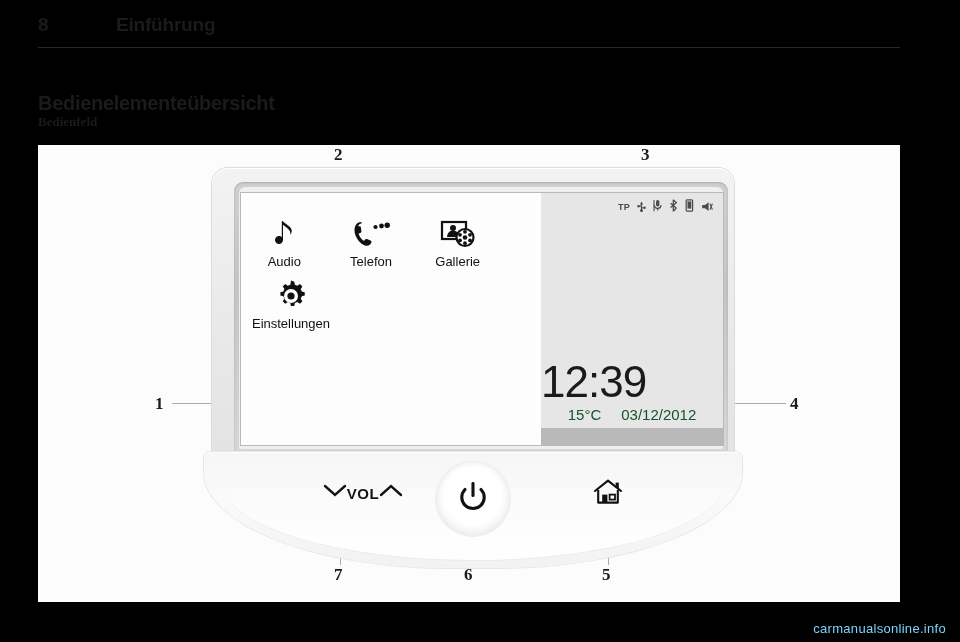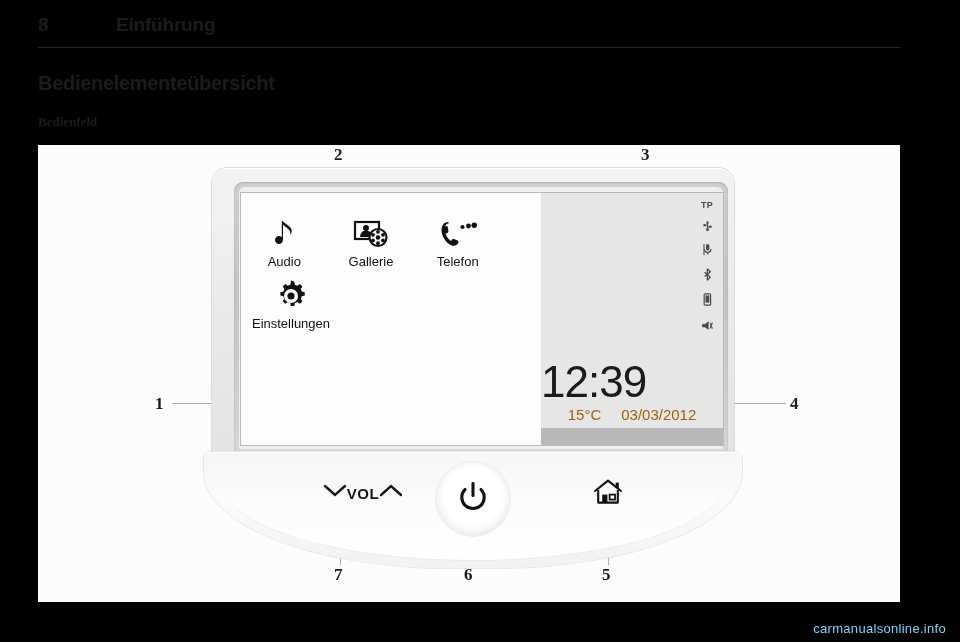--- a/index.html
+++ b/index.html
@@ -46,21 +46,21 @@
   }
   .header-rule {
     position: absolute;
     left: 38px; top: 47px;
     width: 862px; height: 1px;
     background: #2b2727;
   }
 
   .h1 {
     position: absolute;
-    left: 38px; top: 72px;
+    left: 38px; top: 92px;
     font-size: 20px;
     font-weight: bold;
     color: #1c1a1a;
     letter-spacing: -0.3px;
   }
   .h2 {
     position: absolute;
     left: 38px; top: 114px;
     font-size: 13px;
     font-weight: bold;
@@ -150,21 +150,20 @@
   }
 
   
   .statusbar {
     position: absolute;
     right: 10px; top: 7px;
     display: flex;
     align-items: center;
     gap: 7px;
     height: 14px;
-    flex-direction: column;
   }
   .statusbar .si { display: block; }
   .tp-text {
     font-size: 9px;
     font-weight: bold;
     color: #4b4b4b;
     letter-spacing: 0.2px;
     line-height: 10px;
   }
 
@@ -176,21 +175,21 @@
   .clock-time {
     font-size: 44px;
     color: #1a1a1a;
     line-height: 44px;
     letter-spacing: -1px;
     font-family: "Liberation Sans", sans-serif;
   }
   .clock-sub {
     margin-top: 2px;
     font-size: 15px;
-    color: #a16207;
+    color: #14532d;
     display: flex;
     justify-content: center;
     gap: 20px;
   }
   .screen-right .footer-bar {
     position: absolute;
     left: 0; right: 0; bottom: 0;
     height: 17px;
     background: #b9b9b9;
   }
@@ -325,20 +324,32 @@
               <div class="menu-row">
 
                 <div class="menu-item">
                   <div class="glyph">
                     <svg width="26" height="32" viewBox="0 0 26 32" aria-hidden="true">
                       <path d="M12 3 L12 22 C12 24.2 10.2 26 8 26 C5.8 26 4 24.2 4 22 C4 19.8 5.8 18 8 18 C9.1 18 10.1 18.45 10.8 19.15 L10.8 3.6 C10.8 3.2 11.1 2.9 11.5 2.9 C11.7 2.9 11.9 3 12 3 Z" fill="#111"></path>
                       <path d="M11.6 2.9 C14 5.6 18.6 7.6 20.1 10.6 C21.3 13 20.6 15.4 19.3 17 C19.9 13.6 18.4 11.3 11.6 6.6 Z" fill="#111"></path>
                     </svg>
                   </div>
                   <div class="mlabel">Audio</div>
+                </div>
+
+                <div class="menu-item">
+                  <div class="glyph">
+                    <svg width="38" height="30" viewBox="0 0 38 30" aria-hidden="true">
+                      <path d="M9.5 3 C5 3 2.5 6.4 2.5 11.2 C2.5 17.6 7.6 24.4 12.8 26.4 C15.8 27.6 18.6 26.2 19.4 23.6 C19.7 22.6 19.3 22 18.4 21.6 L15 20.1 C14.2 19.7 13.5 19.9 13 20.6 L12 22 C9.3 20.3 7.4 17.6 6.6 14.6 L8.3 14 C9.1 13.7 9.5 13.1 9.4 12.3 L8.9 8.6 C8.8 7.7 8.3 7.2 7.3 7.2 L6.2 7.2 C6.7 5.4 7.9 4.4 9.5 4.4 Z" fill="#111"></path>
+                      <circle cx="23.5" cy="8" r="2.1" fill="#111"></circle>
+                      <circle cx="29.5" cy="7" r="2.4" fill="#111"></circle>
+                      <circle cx="35.2" cy="6.3" r="2.7" fill="#111"></circle>
+                    </svg>
+                  </div>
+                  <div class="mlabel">Telefon</div>
                 </div>
 
                 <div class="menu-item">
                   <div class="glyph">
                     <svg width="36" height="32" viewBox="0 0 36 32" aria-hidden="true">
                       <rect x="2" y="4" width="24" height="17" fill="none" stroke="#111" stroke-width="2.2"></rect>
                       <circle cx="13" cy="10" r="3" fill="#111"></circle>
                       <path d="M7 19 C7.5 14.6 10 12.6 13 12.6 C16 12.6 18.5 14.6 19 19 Z" fill="#111"></path>
                       <circle cx="25" cy="19.5" r="8.5" fill="#fff" stroke="#111" stroke-width="2.2"></circle>
                       <circle cx="25" cy="19.5" r="2.3" fill="#111"></circle>
@@ -346,32 +357,20 @@
                       <circle cx="25" cy="25.2" r="1.9" fill="#111"></circle>
                       <circle cx="20" cy="16.8" r="1.9" fill="#111"></circle>
                       <circle cx="30" cy="16.8" r="1.9" fill="#111"></circle>
                       <circle cx="20" cy="22.4" r="1.9" fill="#111"></circle>
                       <circle cx="30" cy="22.4" r="1.9" fill="#111"></circle>
                     </svg>
                   </div>
                   <div class="mlabel">Gallerie</div>
                 </div>
 
-                <div class="menu-item">
-                  <div class="glyph">
-                    <svg width="38" height="30" viewBox="0 0 38 30" aria-hidden="true">
-                      <path d="M9.5 3 C5 3 2.5 6.4 2.5 11.2 C2.5 17.6 7.6 24.4 12.8 26.4 C15.8 27.6 18.6 26.2 19.4 23.6 C19.7 22.6 19.3 22 18.4 21.6 L15 20.1 C14.2 19.7 13.5 19.9 13 20.6 L12 22 C9.3 20.3 7.4 17.6 6.6 14.6 L8.3 14 C9.1 13.7 9.5 13.1 9.4 12.3 L8.9 8.6 C8.8 7.7 8.3 7.2 7.3 7.2 L6.2 7.2 C6.7 5.4 7.9 4.4 9.5 4.4 Z" fill="#111"></path>
-                      <circle cx="23.5" cy="8" r="2.1" fill="#111"></circle>
-                      <circle cx="29.5" cy="7" r="2.4" fill="#111"></circle>
-                      <circle cx="35.2" cy="6.3" r="2.7" fill="#111"></circle>
-                    </svg>
-                  </div>
-                  <div class="mlabel">Telefon</div>
-                </div>
-
               </div>
 
               <div class="menu-row">
 
 
                 <div class="menu-item">
                   <div class="glyph">
                     <svg width="34" height="34" viewBox="0 0 34 34" aria-hidden="true">
                       <path d="M17 1.6 l3.3 1.1 .55 3.0 a11.6 11.6 0 0 1 2.5 1.05 l2.6-1.7 2.45 2.45 -1.7 2.6 a11.6 11.6 0 0 1 1.05 2.5 l3.0 .55 0 3.46 -3.0 .55 a11.6 11.6 0 0 1 -1.05 2.5 l1.7 2.6 -2.45 2.45 -2.6-1.7 a11.6 11.6 0 0 1 -2.5 1.05 l-.55 3.0 -3.46 0 -.55-3.0 a11.6 11.6 0 0 1 -2.5-1.05 l-2.6 1.7 -2.45-2.45 1.7-2.6 a11.6 11.6 0 0 1 -1.05-2.5 l-3.0-.55 0-3.46 3.0-.55 a11.6 11.6 0 0 1 1.05-2.5 l-1.7-2.6 2.45-2.45 2.6 1.7 a11.6 11.6 0 0 1 2.5-1.05 l .55-3.0 z" fill="#111"></path>
                       <circle cx="17" cy="17" r="7" fill="#fdfdfd"></circle>
@@ -431,21 +430,21 @@
                   <line x1="9.0" y1="2.6" x2="11.4" y2="8.6" stroke="#4b4b4b" stroke-width="1.1"></line>
                   <line x1="11.4" y1="2.6" x2="9.0" y2="8.6" stroke="#4b4b4b" stroke-width="1.1"></line>
                 </svg>
               </span>
             </div>
 
             <div class="clock-wrap">
               <div class="clock-time">12:39</div>
               <div class="clock-sub">
                 <span>15°C</span>
-                <span>03/03/2012</span>
+                <span>03/12/2012</span>
               </div>
             </div>
 
             <div class="footer-bar"></div>
           </div>
 
         </div>
       </div>
 
       <div class="panel">

